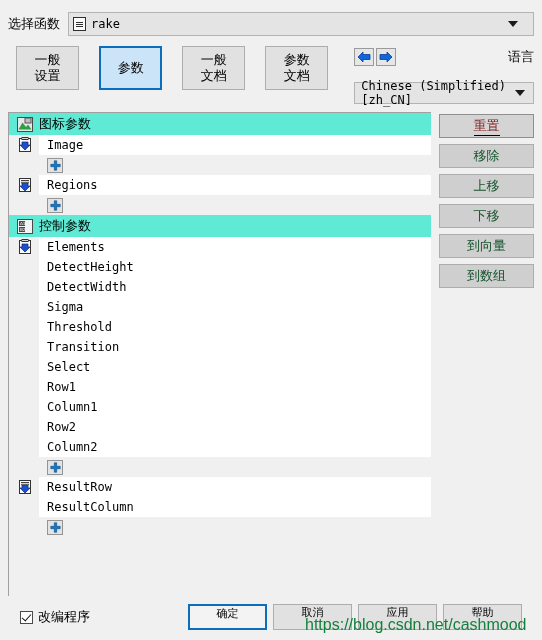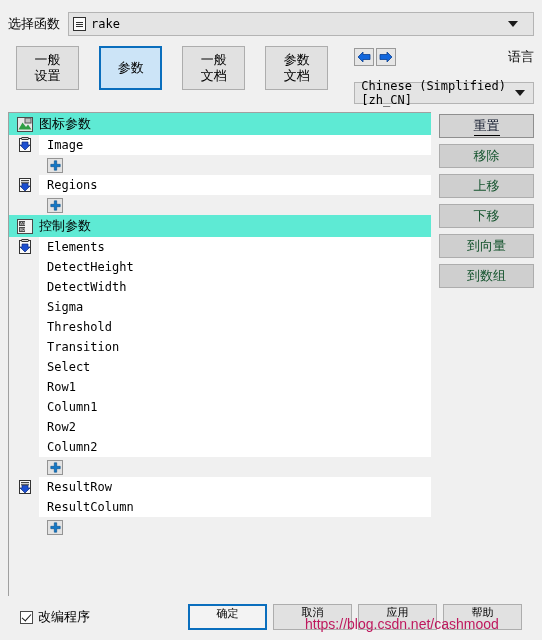--- a/index.html
+++ b/index.html
@@ -182,21 +182,21 @@
     color: #14532d;
     font-size: 13px;
     display: flex;
     align-items: center;
     justify-content: center;
     box-sizing: border-box;
     cursor: default;
   }
   .side-btn.enabled {
     background: #d4d4d4;
-    color: #0f172a;
+    color: #7f1d1d;
     border: 1px solid #8f8f8f;
   }
   .side-btn.enabled span {
     border-bottom: 1px solid #000;
     padding-bottom: 0px;
   }
 
   
   .grp-header {
     height: 22px;
@@ -307,22 +307,22 @@
   .dlg-btn.default {
     border: 2px solid #0a6ebd;
     background: #f3f3f3;
   }
 
   
   .watermark {
     position: absolute;
     left: 305px;
     top: 616px;
-    font-size: 14px;
-    color: #be185d;
+    font-size: 16px;
+    color: #15803d;
     white-space: nowrap;
     pointer-events: none;
     font-family: "Liberation Sans", sans-serif;
   }
 </style>
 </head>
 <body>
 
 <div class="fn-row">
   <div class="fn-label">选择函数</div>

